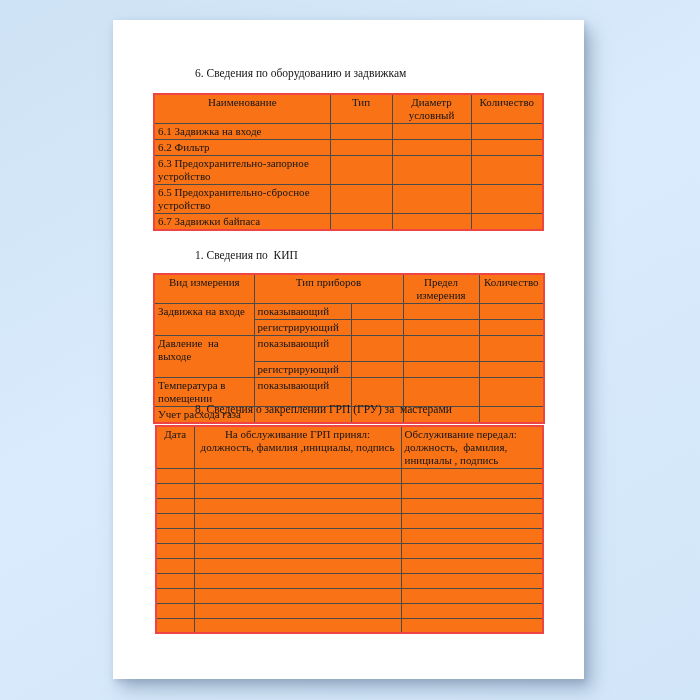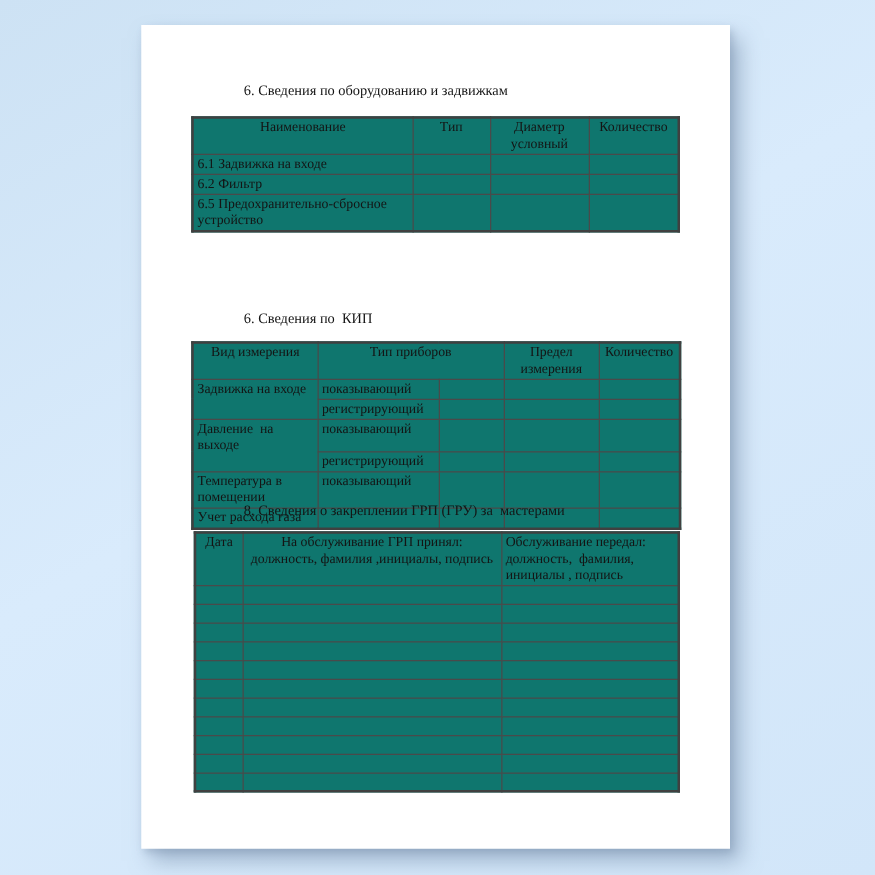--- a/index.html
+++ b/index.html
@@ -12,21 +12,21 @@
   .paper {
     position:absolute; left:113px; top:20px; width:471px; height:659px;
     background:#ffffff;
     box-shadow: 8px 10px 16px rgba(105,130,160,0.5), 2px 3px 6px rgba(105,130,160,0.3);
   }
   .title {
     position:absolute; font-size:11.5px; line-height:1.2; white-space:pre-wrap;
   }
   table.tbl {
     position:absolute; border-collapse:collapse; table-layout:fixed;
-    font-size:11px; line-height:1.18; border:2px solid #404040; background:#0f766e;
+    font-size:11px; line-height:1.18; border:2px solid #ef4444; background:#f97316;
   }
   .tbl th, .tbl td {
     border:1px solid #4a4a4a; padding:1px 3px; vertical-align:top;
     overflow:hidden; font-weight:normal; text-align:left;
   }
   .tbl th { text-align:center; }
   .center { text-align:center; }
   .pre { white-space:pre-wrap; }
   tr.h16 { height:16px; }
   tr.h13 { height:13px; }
@@ -64,29 +64,41 @@
           <td></td>
           <td></td>
         </tr>
         <tr class="h16">
           <td>6.2 Фильтр</td>
           <td></td>
           <td></td>
           <td></td>
         </tr>
         <tr>
+          <td>6.3 Предохранительно-запорное устройство</td>
+          <td></td>
+          <td></td>
+          <td></td>
+        </tr>
+        <tr>
           <td>6.5 Предохранительно-сбросное устройство</td>
+          <td></td>
+          <td></td>
+          <td></td>
+        </tr>
+        <tr class="h16">
+          <td>6.7 Задвижки байпаса</td>
           <td></td>
           <td></td>
           <td></td>
         </tr>
       </tbody>
     </table>
 
-    <div class="title" style="left:82px; top:229px;">6. Сведения по  КИП</div>
+    <div class="title" style="left:82px; top:229px;">1. Сведения по  КИП</div>
 
     <table class="tbl" style="left:40px; top:253px; width:390px;">
       <colgroup>
         <col style="width:100px">
           <col style="width:97px">
           <col style="width:52px">
           <col style="width:76px">
           <col style="width:65px">
       </colgroup>
       <thead>

